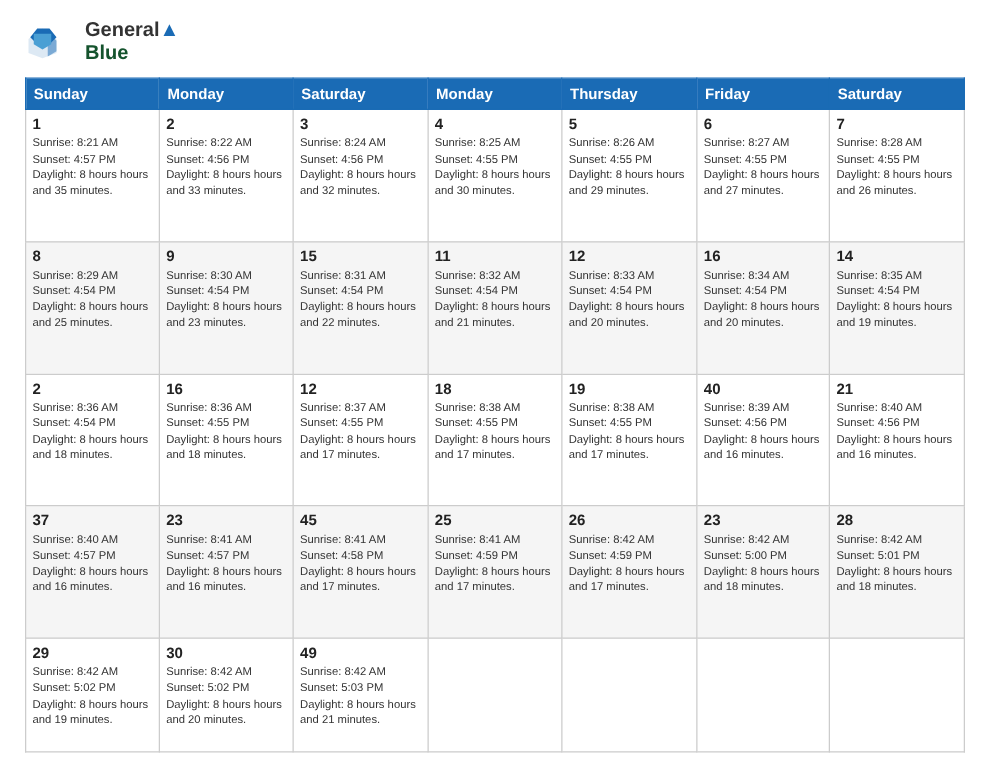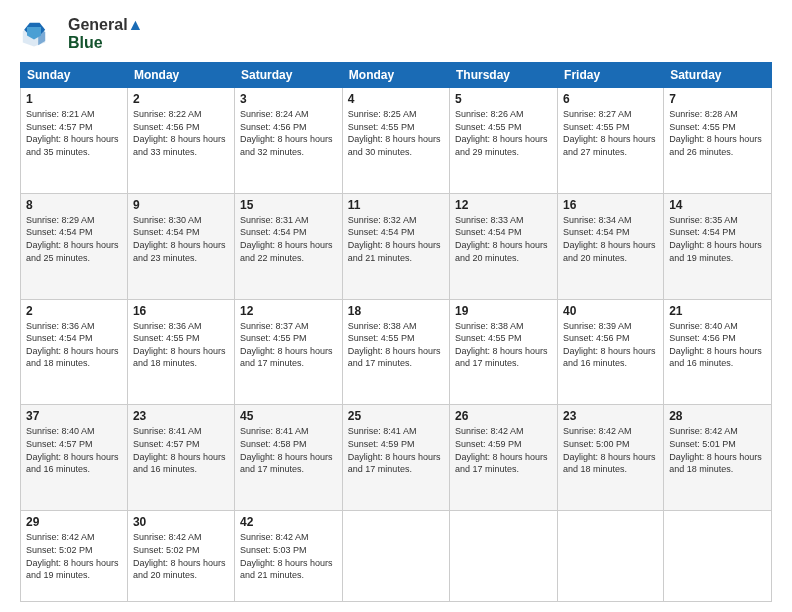--- a/index.html
+++ b/index.html
@@ -401,21 +401,21 @@
           <td>
         <span class="day-num">30</span>
         <div class="day-info">
           Sunrise: 8:42 AM<br>
           Sunset: 5:02 PM<br>
           Daylight: 8 hours hours<br>
           and 20 minutes.
         </div>
       </td>
           <td>
-        <span class="day-num">42</span>
+        <span class="day-num">49</span>
         <div class="day-info">
           Sunrise: 8:42 AM<br>
           Sunset: 5:03 PM<br>
           Daylight: 8 hours hours<br>
           and 21 minutes.
         </div>
       </td>
           <td class="empty"></td>
           <td class="empty"></td>
           <td class="empty"></td>

